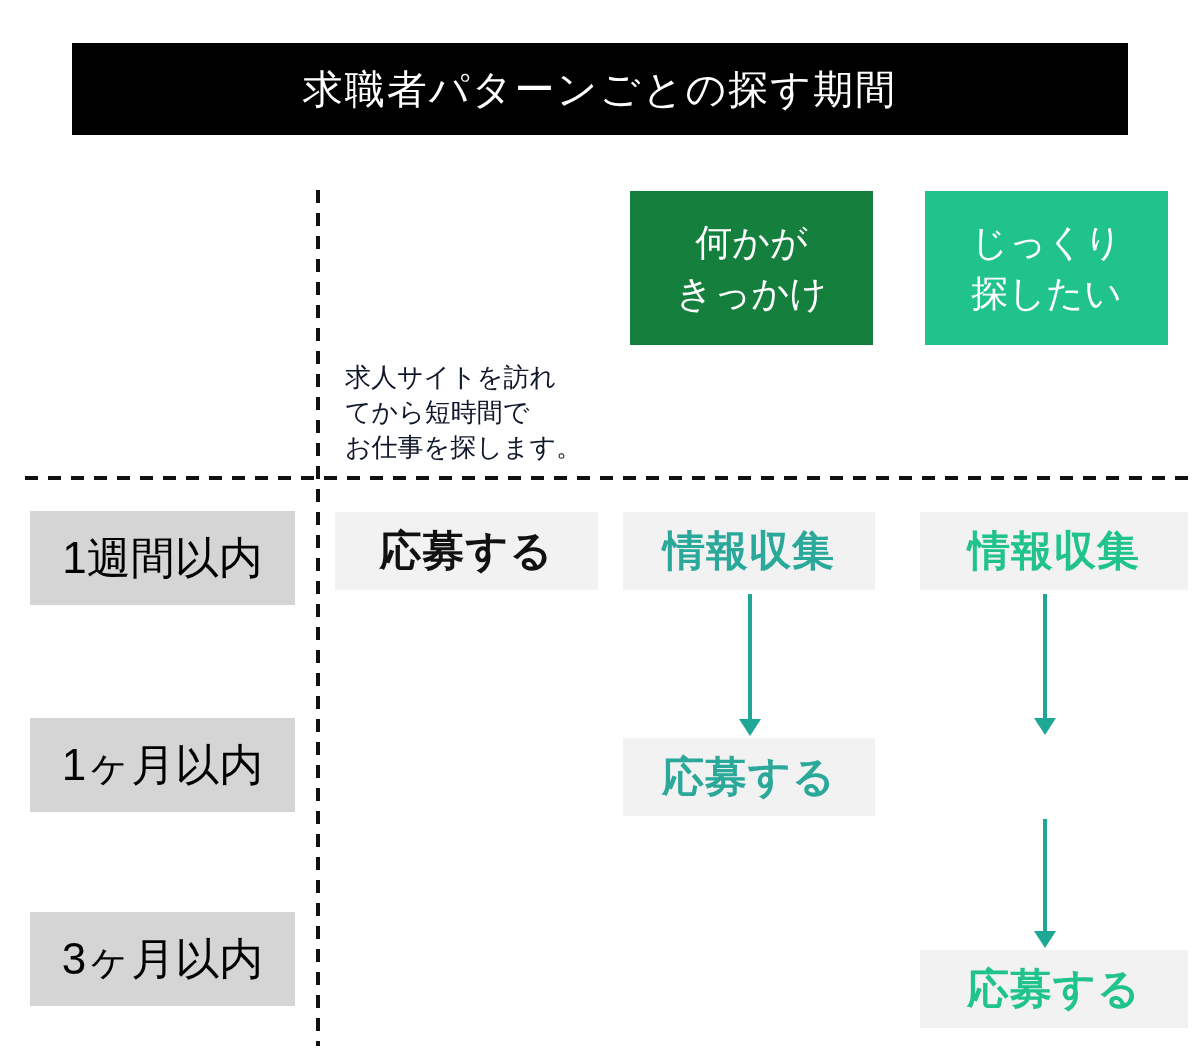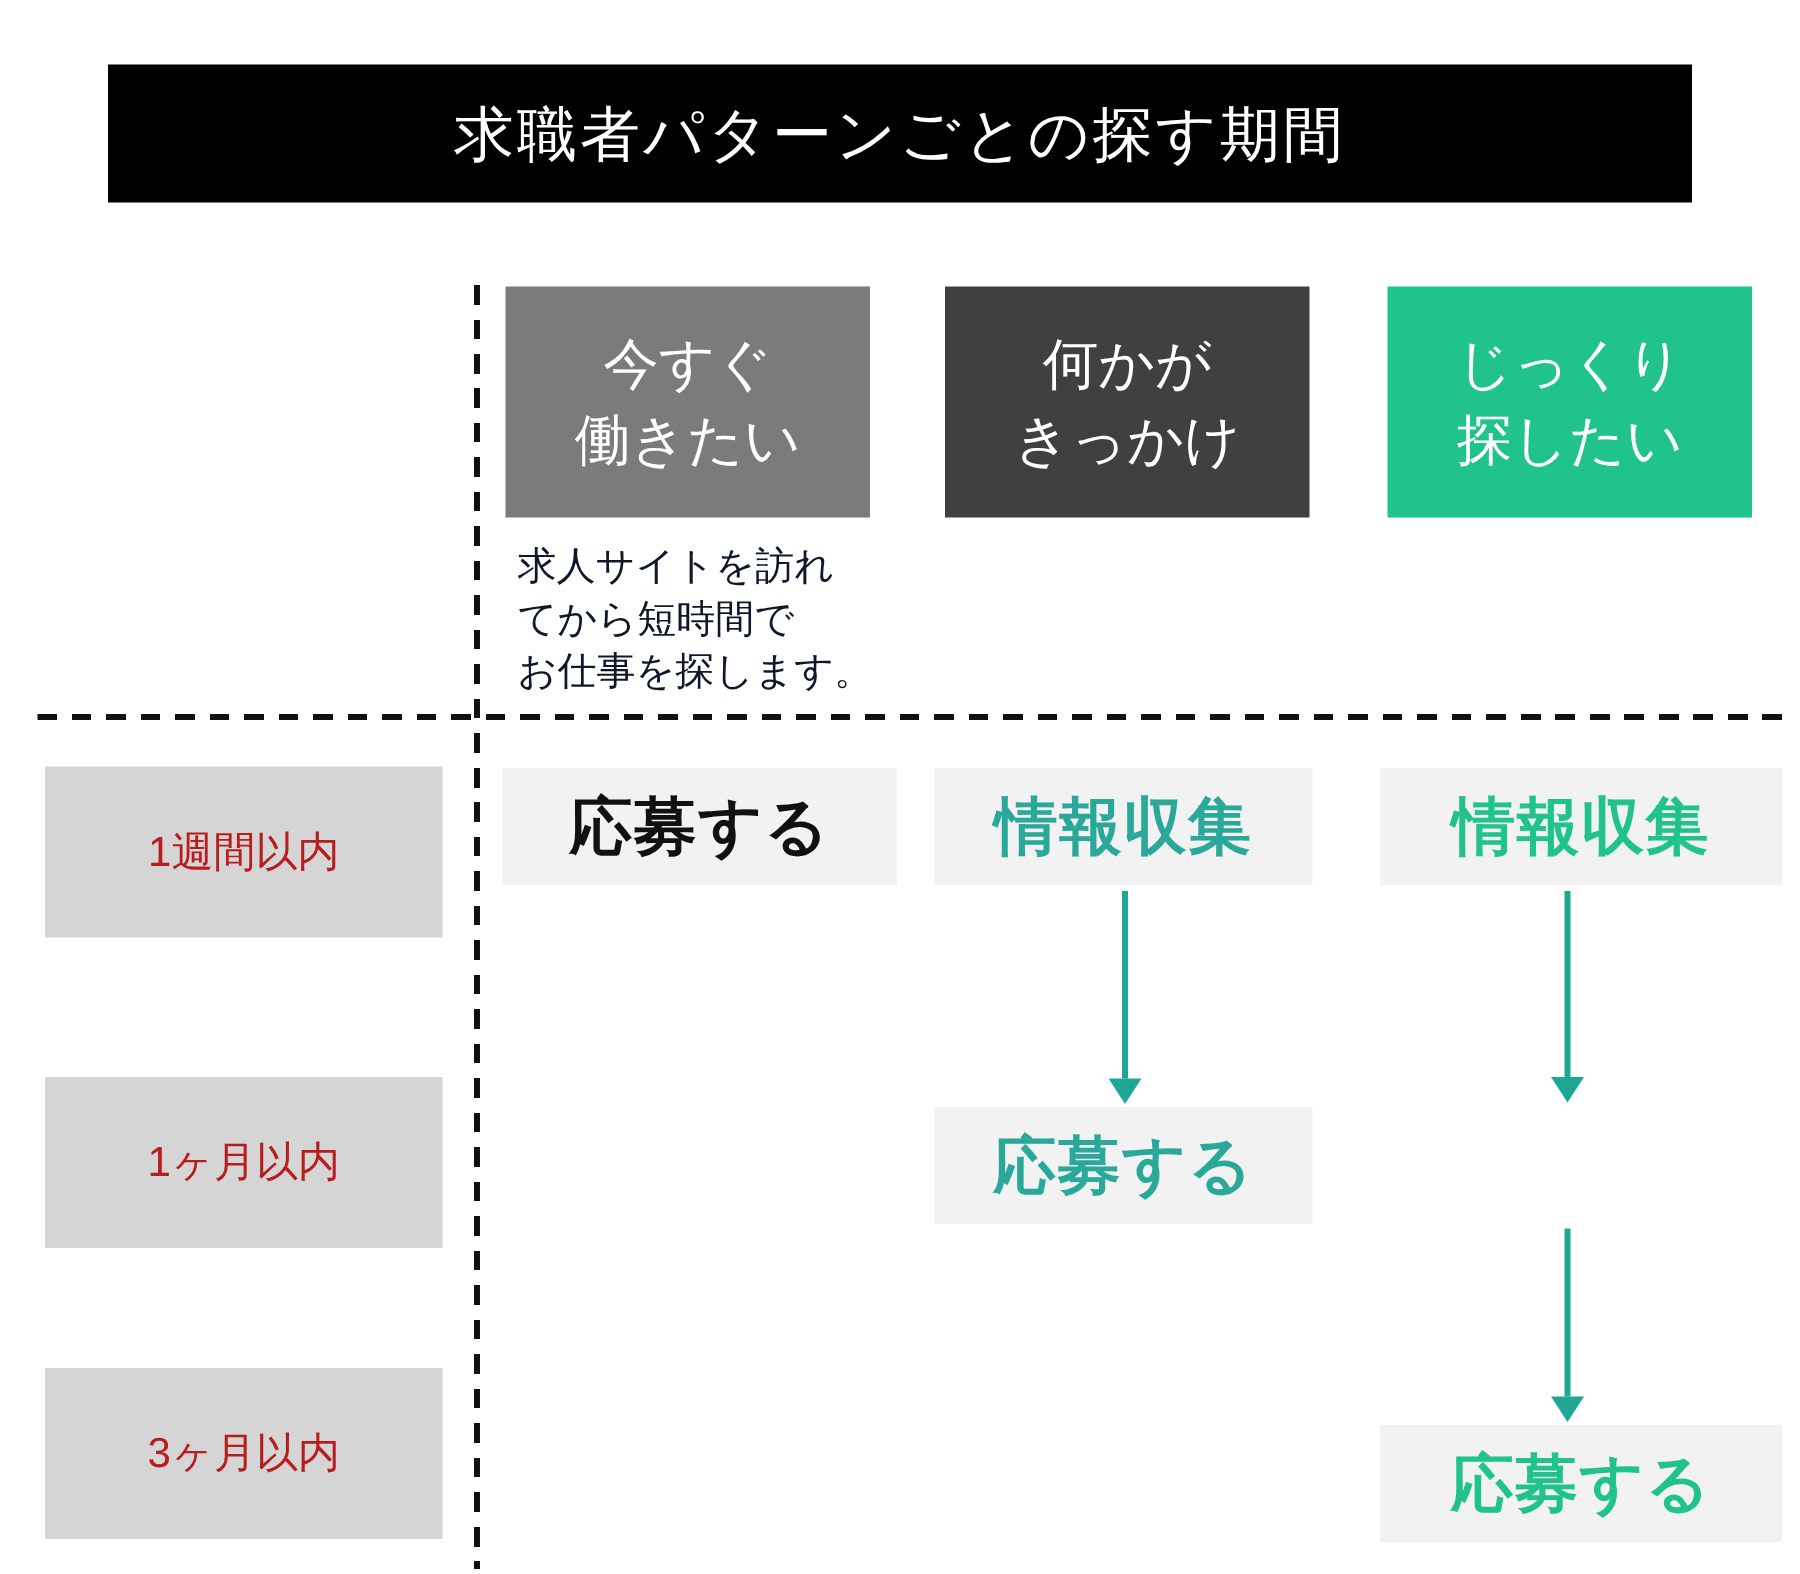--- a/index.html
+++ b/index.html
@@ -20,30 +20,30 @@
   .hline {
     position:absolute; left:25px; top:476px; width:1165px; height:4px;
     background:repeating-linear-gradient(to right, #111 0 13px, transparent 13px 23px);
   }
   .colhead {
     position:absolute; top:191px; height:154px; width:243px; color:#ffffff;
     display:flex; align-items:center; justify-content:center; text-align:center;
     font-size:37px; line-height:1.38; white-space:pre-line;
   }
   .colhead.c1 { left:337px; background:#7b7b7b; }
-  .colhead.c2 { left:630px; background:#404040; }
+  .colhead.c2 { left:630px; background:#15803d; }
   .colhead.c3 { left:925px; background:#1fc38b; }
   .note {
     position:absolute; font-size:26px; color:#0f172a; line-height:1.35; white-space:pre-line;
   }
   .note.n1 { left:345px; top:360px; }
   .note.n3 { left:925px; top:366px; }
   .rowlabel {
-    position:absolute; left:30px; width:265px; height:114px; background:#d5d5d5;
-    color:#b91c1c; display:flex; align-items:center; justify-content:center; font-size:28px;
+    position:absolute; left:30px; width:265px; height:94px; background:#d5d5d5;
+    color:#000000; display:flex; align-items:center; justify-content:center; font-size:44px;
   }
   .rowlabel.r1 { top:511px; }
   .rowlabel.r2 { top:718px; }
   .rowlabel.r3 { top:912px; }
   .cell {
     position:absolute; height:78px; background:#f2f2f2;
     display:flex; align-items:center; justify-content:center;
     font-size:42px; font-weight:bold; letter-spacing:1px;
   }
   .cell.black { color:#111111; }
@@ -73,22 +73,20 @@
 
 <div class="canvas">
 
   <div class="banner">
     <span>求職者パターンごとの探す期間</span>
   </div>
 
   <div class="vline"></div>
   <div class="hline"></div>
 
-  <div class="colhead c1">今すぐ
-働きたい</div>
   <div class="colhead c2">何かが
 きっかけ</div>
   <div class="colhead c3">じっくり
 探したい</div>
 
   <div class="note n1">求人サイトを訪れ
 てから短時間で
 お仕事を探します。</div>
 
   <div class="rowlabel r1">1週間以内</div>

